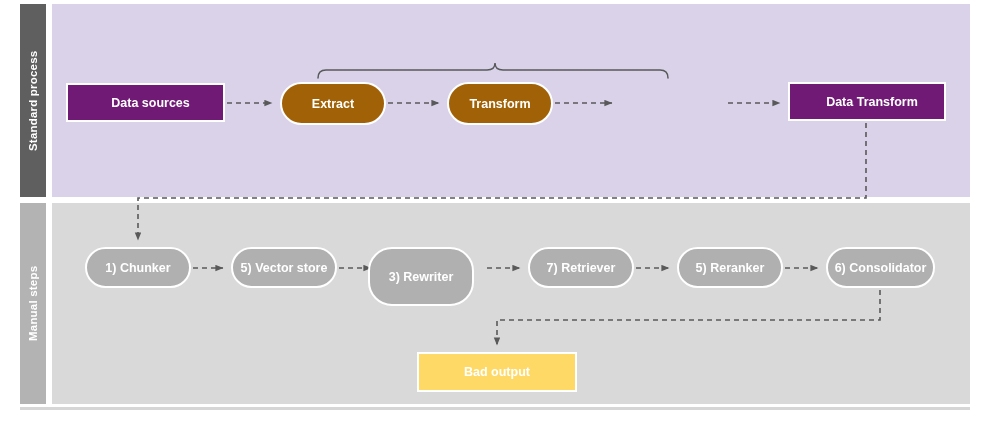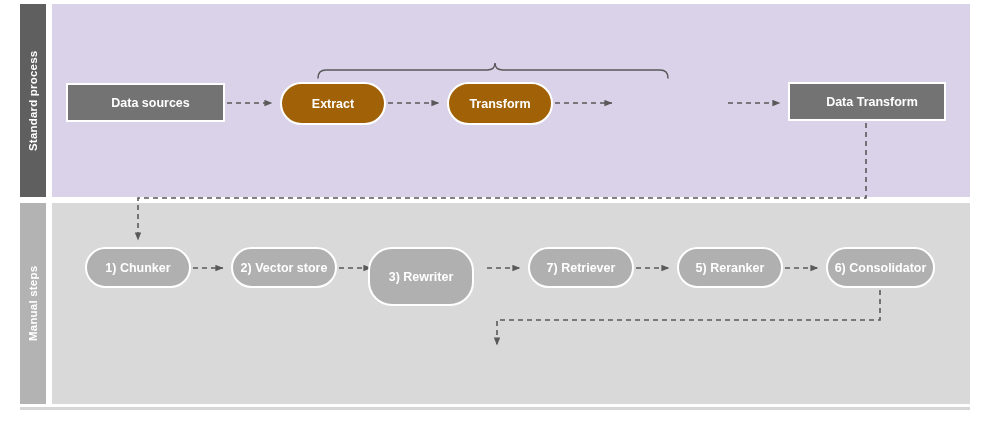--- a/index.html
+++ b/index.html
@@ -24,21 +24,21 @@
 
   
   .node{
     position:absolute;display:flex;align-items:center;justify-content:center;
     text-align:center;color:#ffffff;font-weight:bold;font-size:12.5px;
     line-height:14px;box-sizing:border-box;border:2px solid #ffffff;
     padding:0 6px;
   }
   .rect{border-radius:0;}
   .pill{border-radius:24px;}
-  .grey{background:#737373;padding-left:16px;}
+  .grey{background:#701a75;padding-left:16px;}
   .magenta{background:#a16207;}
   .greypill{background:#b0b0b0;}
   .yellow{background:#ffd966;}
 
   
   #node-data-sources{left:66px;top:83px;width:159px;height:39px;}
   #node-extract{left:280px;top:82px;width:106px;height:43px;}
   #node-transform{left:447px;top:82px;width:106px;height:43px;}
   #node-load{left:620px;top:82px;width:106px;height:43px;}
   #node-data-warehouse{left:788px;top:82px;width:158px;height:39px;}
@@ -102,19 +102,20 @@
     </g>
   </svg>
 
 
   <div id="node-data-sources" class="node rect grey">Data sources</div>
   <div id="node-extract" class="node pill magenta">Extract</div>
   <div id="node-transform" class="node pill magenta">Transform</div>
   <div id="node-data-warehouse" class="node rect grey">Data Transform</div>
 
   <div id="node-chunker" class="node pill greypill">1) Chunker</div>
-  <div id="node-vector-store" class="node pill greypill">2) Vector store</div>
+  <div id="node-vector-store" class="node pill greypill">5) Vector store</div>
   <div id="node-rewriter" class="node pill greypill">3) Rewriter</div>
   <div id="node-retriever" class="node pill greypill">7) Retriever</div>
   <div id="node-reranker" class="node pill greypill">5) Reranker</div>
   <div id="node-consolidator" class="node pill greypill">6) Consolidator</div>
+  <div id="node-bad-output" class="node rect yellow">Bad output</div>
 
 </div>
 
 </body></html>

